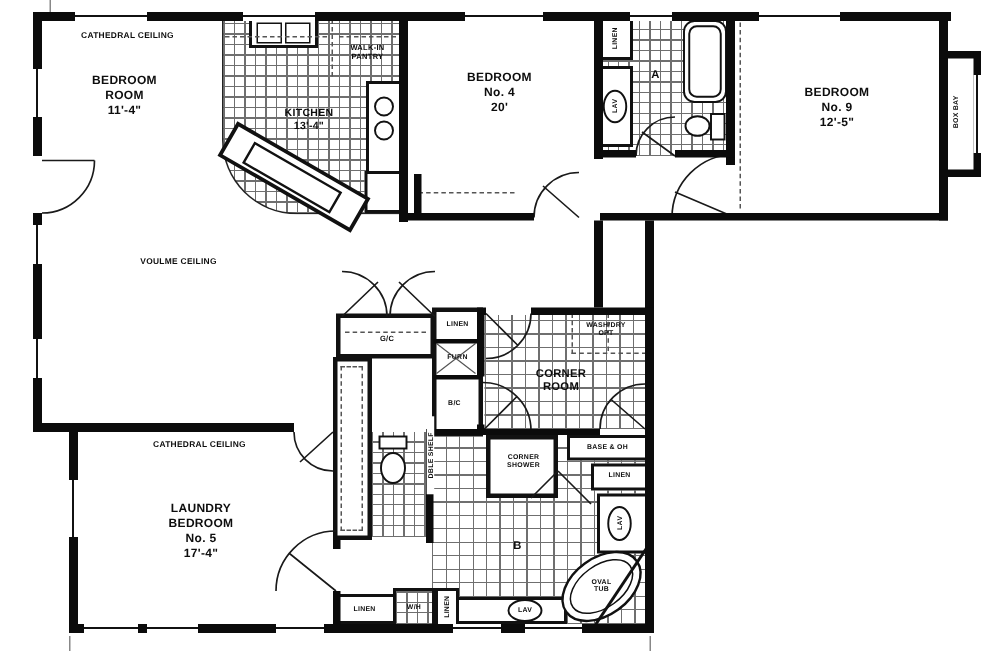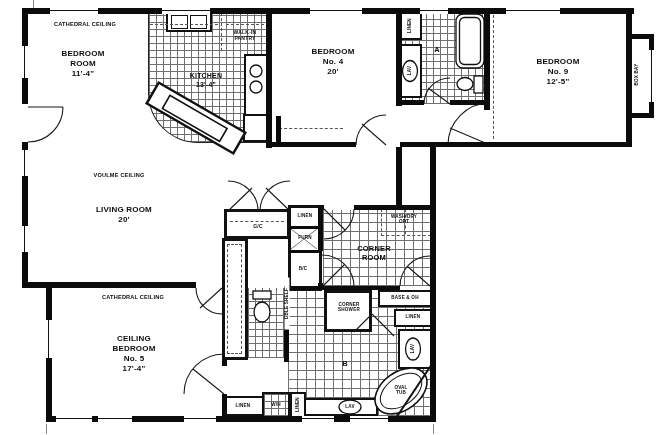--- a/index.html
+++ b/index.html
@@ -164,34 +164,33 @@
   <div class="lab" style="left:43px;top:49px;width:80px;"><span>BEDROOM</span><br><span>ROOM</span><br><span>11'-4"</span></div>
   <div class="lab" style="left:176px;top:72px;width:60px;font-size:7px;"><span>KITCHEN</span><br><span>13'-4"</span></div>
   <div class="lab xs" style="left:220px;top:30px;width:50px;"><span>WALK-IN</span><br><span>PANTRY</span></div>
   <div class="lab" style="left:293px;top:47px;width:80px;"><span>BEDROOM</span><br><span>No. 4</span><br><span>20'</span></div>
   <div class="lab t vlab" style="left:390px;top:23px;width:40px;">LINEN</div>
   <div class="lab t vlab" style="left:390px;top:68px;width:40px;">LAV</div>
   <div class="lab" style="left:427px;top:45px;width:20px;font-size:7.5px;">A</div>
   <div class="lab" style="left:508px;top:57px;width:100px;"><span>BEDROOM</span><br><span>No. 9</span><br><span>12'-5"</span></div>
   <div class="lab t vlab onwall" style="left:616px;top:72px;width:40px;">BOX BAY</div>
   <div class="lab s" style="left:69px;top:172px;width:100px;">VOULME CEILING</div>
-  <div class="lab" style="left:74px;top:205px;width:100px;"><span>LIVING ROOM</span><br><span>20'</span></div>
   <div class="lab xs" style="left:238px;top:224px;width:40px;">G/C</div>
   <div class="lab t" style="left:285px;top:213px;width:40px;">LINEN</div>
   <div class="lab t" style="left:285px;top:235px;width:40px;">FURN</div>
   <div class="lab t" style="left:283px;top:266px;width:40px;">B/C</div>
   <div class="lab t vlab onwall" style="left:261px;top:301px;width:50px;">DBLE SHELF</div>
   <div class="lab" style="left:334px;top:244px;width:80px;font-size:7.5px;"><span>CORNER</span><br><span>ROOM</span></div>
   <div class="lab t" style="left:374px;top:214px;width:60px;"><span>WASH/DRY</span><br><span>OPT</span></div>
   <div class="lab t" style="left:319px;top:302px;width:60px;"><span>CORNER</span><br><span>SHOWER</span></div>
   <div class="lab t" style="left:375px;top:295px;width:60px;">BASE &amp; OH</div>
   <div class="lab t" style="left:393px;top:314px;width:40px;">LINEN</div>
   <div class="lab t vlab" style="left:393px;top:346px;width:40px;">LAV</div>
   <div class="lab" style="left:335px;top:359px;width:20px;font-size:7.5px;">B</div>
   <div class="lab t" style="left:381px;top:385px;width:40px;"><span>OVAL</span><br><span>TUB</span></div>
   <div class="lab t" style="left:336px;top:404px;width:28px;">LAV</div>
   <div class="lab t" style="left:223px;top:403px;width:40px;">LINEN</div>
   <div class="lab t" style="left:262px;top:402px;width:28px;">W/H</div>
   <div class="lab t vlab" style="left:278px;top:402px;width:40px;">LINEN</div>
   <div class="lab s" style="left:73px;top:294px;width:120px;">CATHEDRAL CEILING</div>
-  <div class="lab" style="left:84px;top:334px;width:100px;"><span>CEILING</span><br><span>BEDROOM</span><br><span>No. 5</span><br><span>17'-4"</span></div>
+  <div class="lab" style="left:84px;top:334px;width:100px;"><span>LAUNDRY</span><br><span>BEDROOM</span><br><span>No. 5</span><br><span>17'-4"</span></div>
 
 </div>
 
 </body></html>

